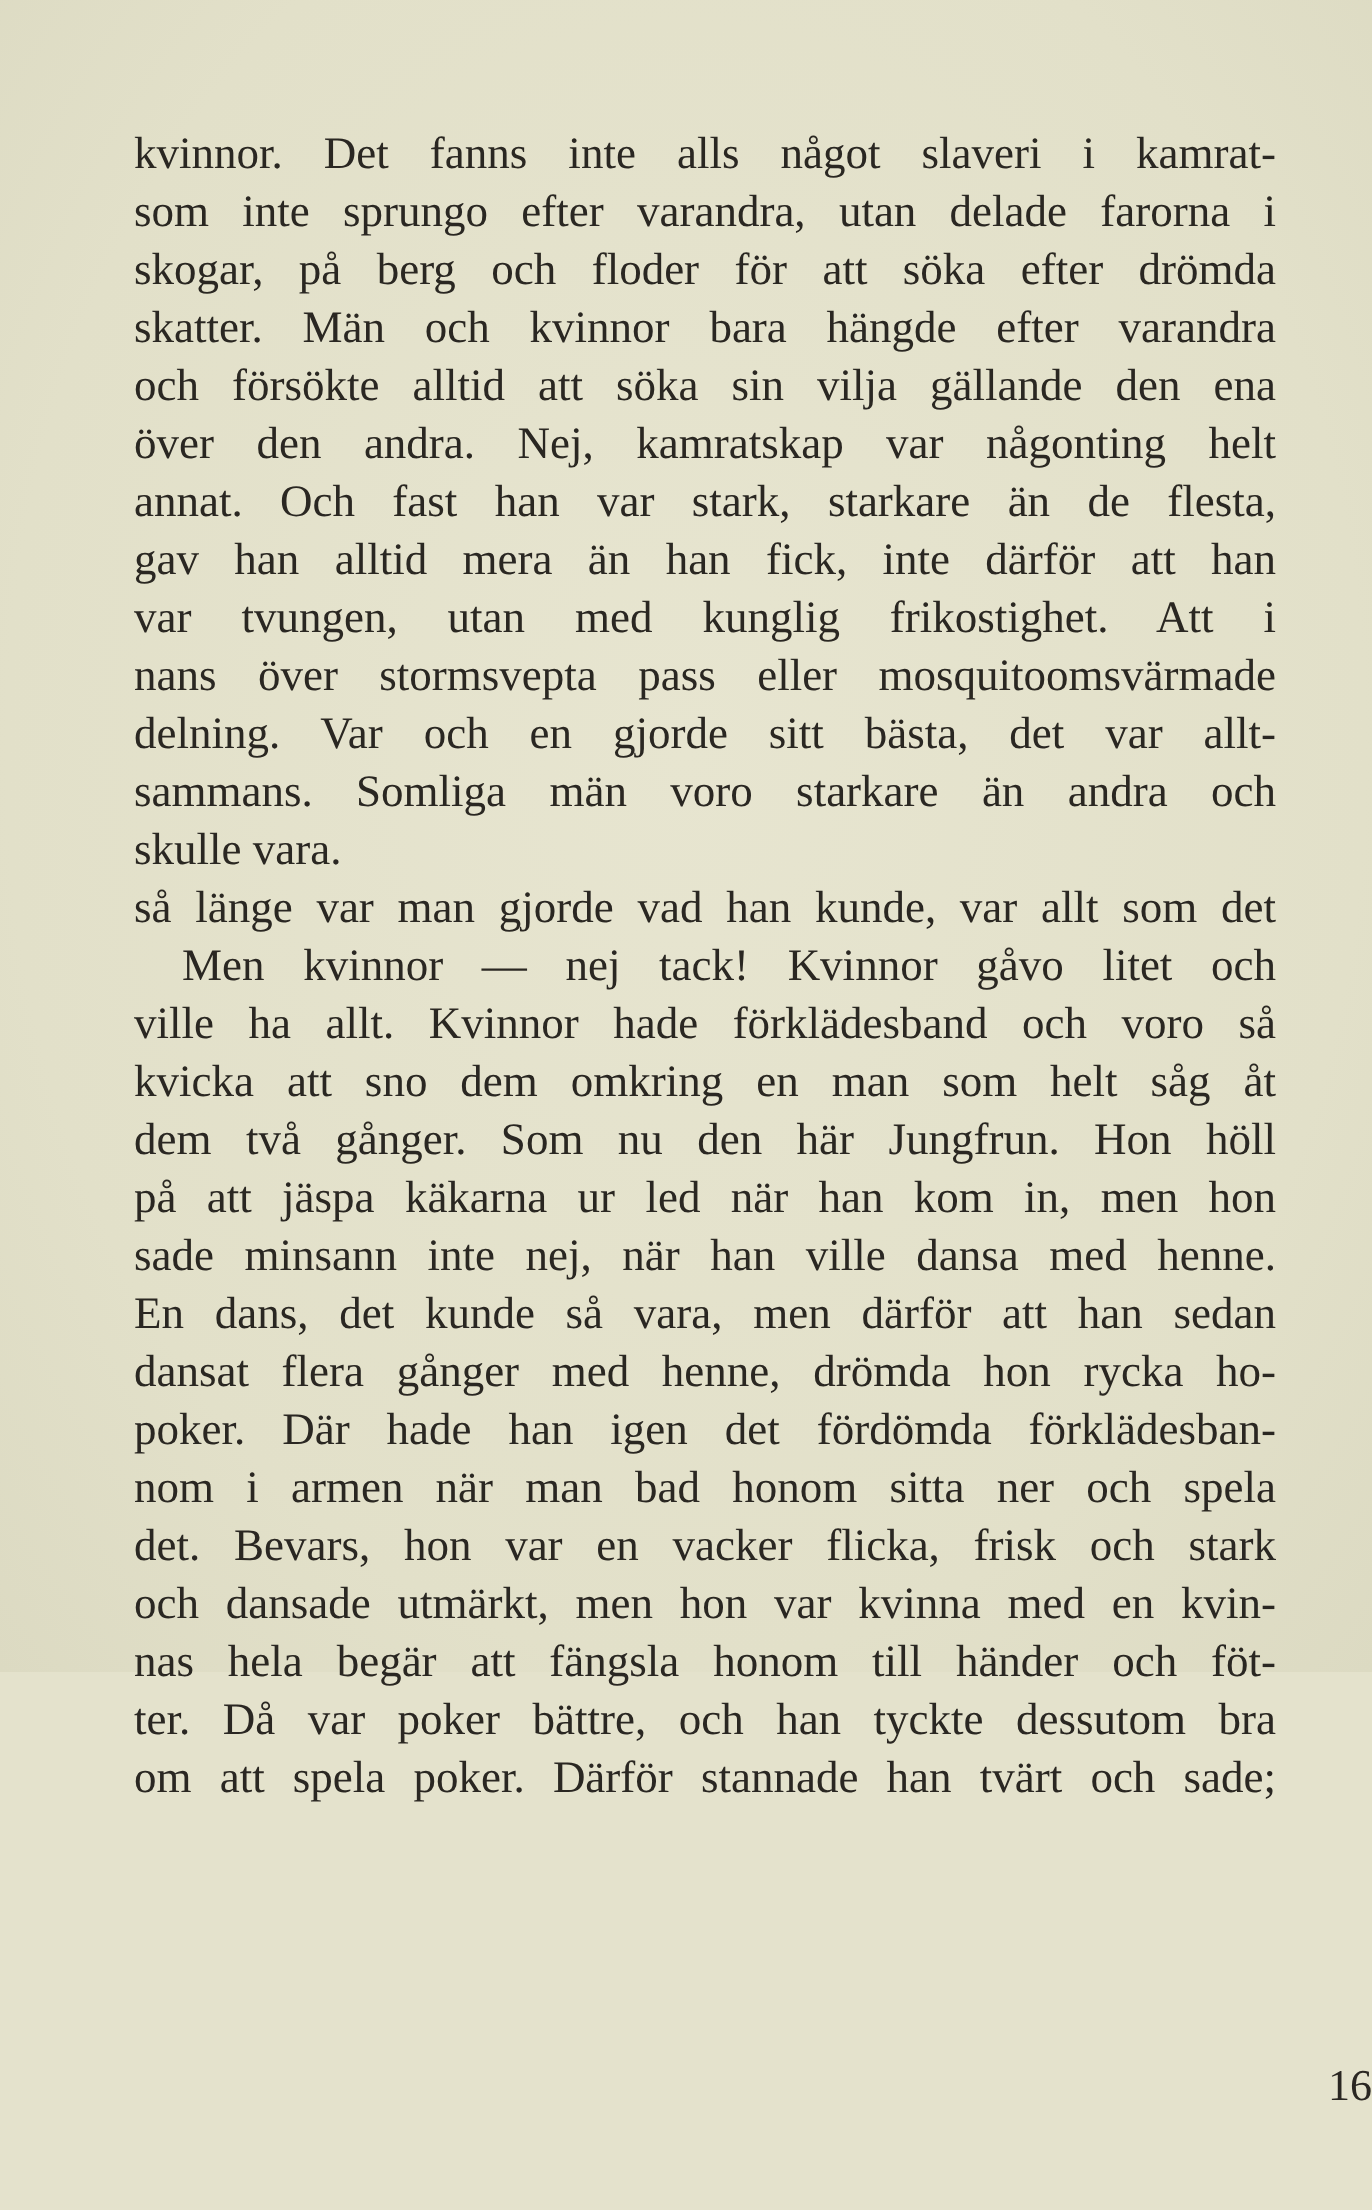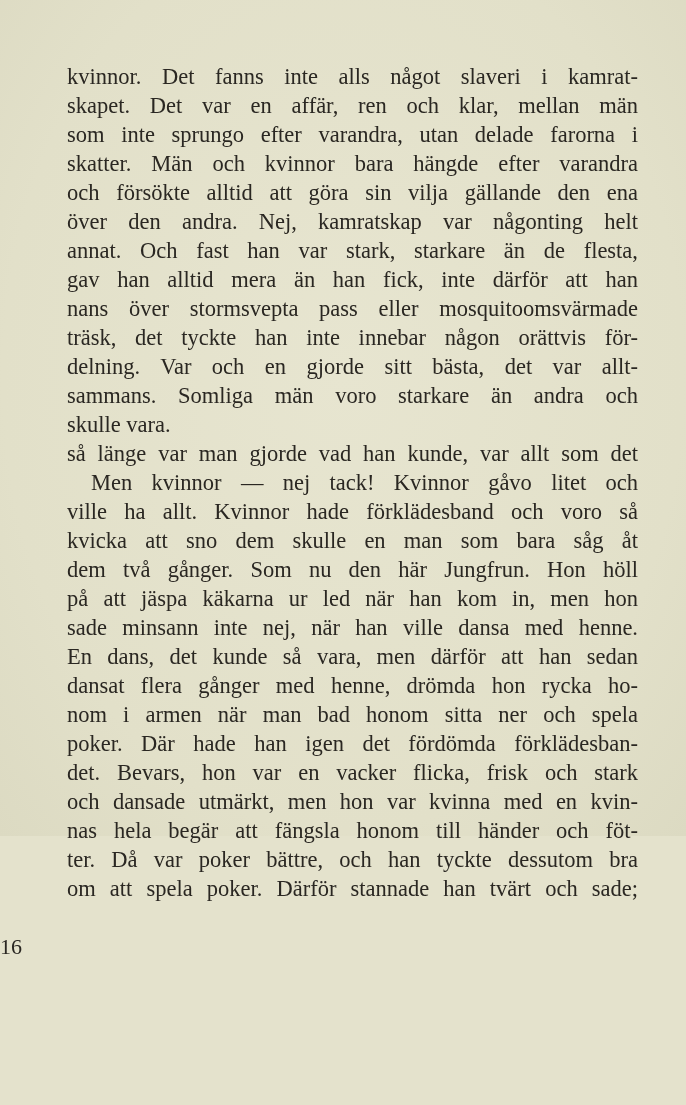--- a/index.html
+++ b/index.html
@@ -42,55 +42,55 @@
     .line.last {
       text-align-last: left;
     }
     .line.indent {
       padding-left: 24px;
     }
     .page-number {
       position: absolute;
       left: 0;
       width: 686px;
-      top: 932px;
-      text-align: left;
+      top: 1028px;
+      text-align: right;
       font-size: 22px;
       line-height: 30px;
     }
   </style>
 </head>
 <body>
 
 <div class="page">
   <div class="text-block">
     <div class="line">kvinnor.  Det fanns inte alls något slaveri i kamrat-</div>
-    <div class="line">skapet.  Det var en affär, ren och klar, mellan män</div>
     <div class="line">som inte sprungo efter varandra, utan delade farorna i</div>
+    <div class="line">skogar, på berg och floder för att söka efter drömda</div>
     <div class="line">skatter.  Män och kvinnor bara hängde efter varandra</div>
-    <div class="line">och försökte alltid att göra sin vilja gällande den ena</div>
+    <div class="line">och försökte alltid att söka sin vilja gällande den ena</div>
     <div class="line">över den andra.  Nej, kamratskap var någonting helt</div>
     <div class="line">annat.  Och fast han var stark, starkare än de flesta,</div>
     <div class="line">gav han alltid mera än han fick, inte därför att han</div>
+    <div class="line">var tvungen, utan med kunglig frikostighet.  Att i</div>
     <div class="line">nans över stormsvepta pass eller mosquitoomsvärmade</div>
-    <div class="line">träsk, det tyckte han inte innebar någon orättvis för-</div>
     <div class="line">delning.  Var och en gjorde sitt bästa, det var allt-</div>
     <div class="line">sammans.  Somliga män voro starkare än andra och</div>
     <div class="line last">skulle vara.</div>
     <div class="line">så länge var man gjorde vad han kunde, var allt som det</div>
     <div class="line indent">Men kvinnor — nej tack!  Kvinnor gåvo litet och</div>
     <div class="line">ville ha allt.  Kvinnor hade förklädesband och voro så</div>
-    <div class="line">kvicka att sno dem skulle en man som bara såg åt</div>
+    <div class="line">kvicka att sno dem omkring en man som helt såg åt</div>
     <div class="line">dem två gånger.  Som nu den här Jungfrun.  Hon höll</div>
     <div class="line">på att jäspa käkarna ur led när han kom in, men hon</div>
     <div class="line">sade minsann inte nej, när han ville dansa med henne.</div>
     <div class="line">En dans, det kunde så vara, men därför att han sedan</div>
     <div class="line">dansat flera gånger med henne, drömda hon rycka ho-</div>
+    <div class="line">poker.  Där hade han igen det fördömda förklädesban-</div>
     <div class="line">nom i armen när man bad honom sitta ner och spela</div>
-    <div class="line">poker.  Där hade han igen det fördömda förklädesban-</div>
     <div class="line">det.  Bevars, hon var en vacker flicka, frisk och stark</div>
     <div class="line">och dansade utmärkt, men hon var kvinna med en kvin-</div>
     <div class="line">nas hela begär att fängsla honom till händer och föt-</div>
     <div class="line">ter.  Då var poker bättre, och han tyckte dessutom bra</div>
     <div class="line">om att spela poker. Därför stannade han tvärt och sade;</div>
   </div>
   <div class="page-number">16</div>
 </div>
 
 </body></html>

